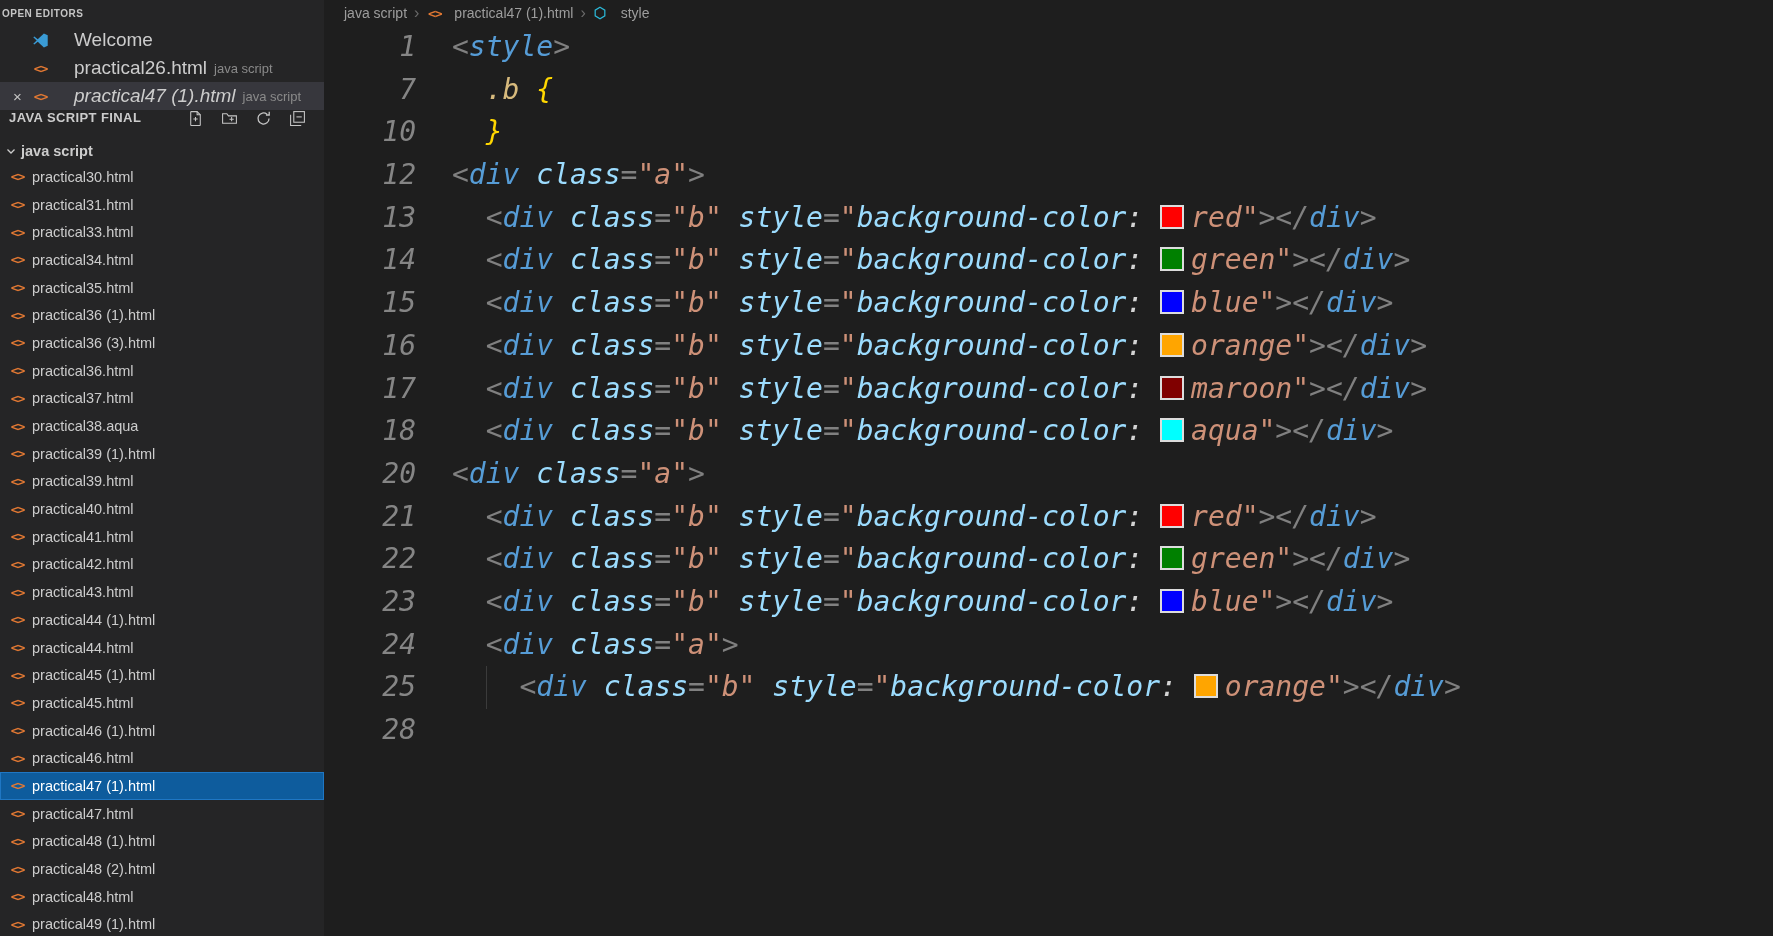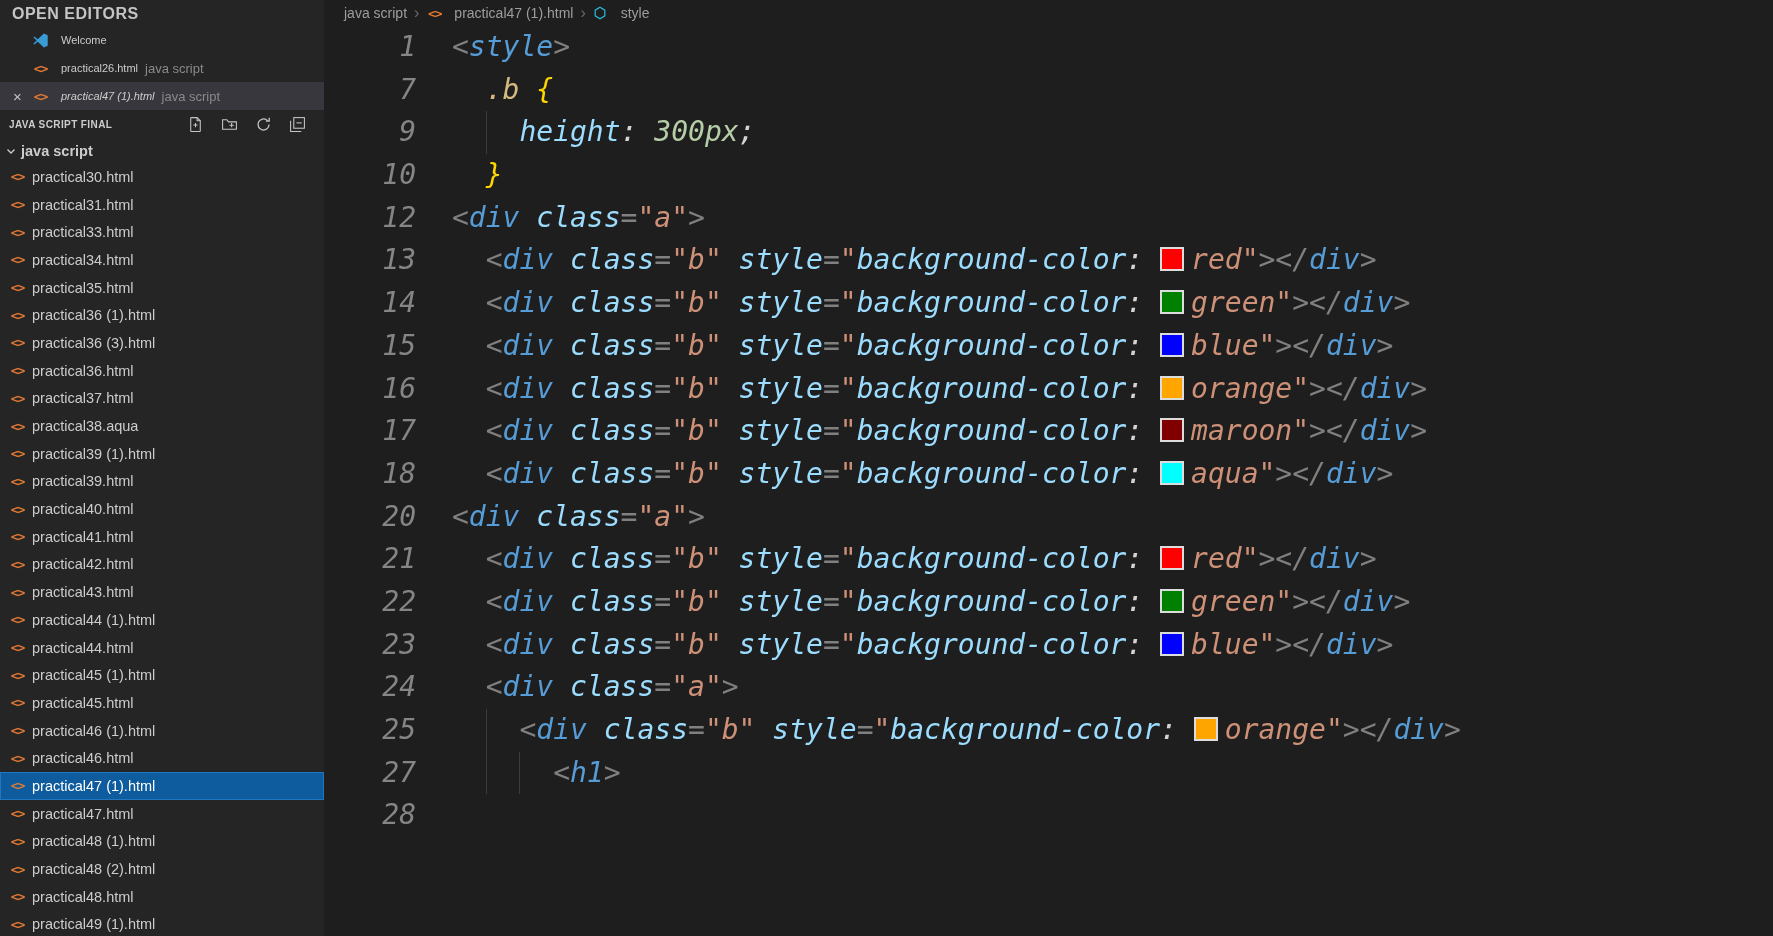--- a/index.html
+++ b/index.html
@@ -1,29 +1,29 @@
 <!DOCTYPE html>
 <html><head>
 <meta charset="utf-8">
 <style>
   html,body{margin:0;padding:0;background:#1e1e1e;overflow:hidden;}
   .app{display:flex;width:1773px;height:936px;font-family:"Liberation Sans",sans-serif;}
 
   
   .sidebar{width:324px;flex-shrink:0;background:#252526;color:#cccccc;overflow:hidden;}
-  .oe-header{height:26px;line-height:28px;padding-left:12px;font-size:16px;font-weight:700;
+  .oe-header{height:26px;line-height:28px;padding-left:2px;font-size:10px;font-weight:700;
     color:#c5c5c5;letter-spacing:.5px;}
   .oe-row{height:28px;display:flex;align-items:center;padding-left:32px;cursor:pointer;}
   .oe-row.active{background:#37373d;padding-left:9px;}
   .oe-close{width:17px;margin-right:6px;color:#c5c5c5;font-size:15px;text-align:center;}
-  .oe-label{margin-left:6px;font-size:11px;white-space:nowrap;}
+  .oe-label{margin-left:19px;font-size:19px;white-space:nowrap;}
   .oe-label.preview{font-style:italic;}
   .oe-detail{color:#8a8a8a;font-size:13px;margin-left:7px;white-space:nowrap;}
-  .section-header{height:28px;display:flex;align-items:center;padding-left:9px;
-    font-size:10px;font-weight:700;color:#cccccc;letter-spacing:.4px;}
+  .section-header{height:28px;display:flex;align-items:flex-start;padding-left:9px;
+    font-size:13px;font-weight:700;color:#cccccc;letter-spacing:.4px;}
   .section-actions{margin-left:auto;margin-right:12px;display:flex;gap:11px;}
   .section-actions span{cursor:pointer;display:flex;align-items:center;}
   .folder-row{height:25px;display:flex;align-items:center;padding-left:5px;font-size:14.5px;
     font-weight:700;cursor:pointer;}
   .folder-row .chev{margin-right:4px;display:flex;align-items:center;}
   .file-row{height:27.7px;display:flex;align-items:center;padding-left:9px;font-size:14.5px;
     cursor:pointer;white-space:nowrap;}
   .file-row.selected{background:#0e5c9d;color:#ffffff;box-shadow:inset 0 0 0 1px #1f77c4;}
   .html-icon{display:inline-block;width:17px;margin-right:6px;color:#e37933;
     font:700 13px "DejaVu Sans Mono",monospace;letter-spacing:-1px;text-align:center;flex-shrink:0;}
@@ -254,33 +254,31 @@
             <svg width="14" height="14" viewBox="0 0 16 16">
               <path d="M8 1.5 13.5 4.7v6.6L8 14.5 2.5 11.3V4.7z" fill="none" stroke="#2bb8d8" stroke-width="1.4"></path>
             </svg>
           </span>
           <span>style</span>
         </span>
       </div>
     <div class="code" id="code">
         <div class="code-line"><span class="ln">1</span><span class="tk-g">&lt;</span><span class="tk-t">style</span><span class="tk-g">&gt;</span></div>
         <div class="code-line"><span class="ln">7</span><span class="tk-w">  </span><span class="tk-c">.b</span><span class="tk-w"> </span><span class="tk-b">{</span></div>
-        <div class="code-line"><span class="ln">9</span><span class="guide" style="left: 161.714px;"></span><span class="tk-w">    </span><span class="tk-a">height</span><span class="tk-w">: </span><span class="tk-n">300px</span><span class="tk-w">;</span></div>
         <div class="code-line"><span class="ln">10</span><span class="tk-w">  </span><span class="tk-b">}</span></div>
         <div class="code-line"><span class="ln">12</span><span class="tk-g">&lt;</span><span class="tk-t">div</span><span class="tk-w"> </span><span class="tk-a">class</span><span class="tk-g">=</span><span class="tk-s">"a"</span><span class="tk-g">&gt;</span></div>
         <div class="code-line"><span class="ln">13</span><span class="tk-w">  </span><span class="tk-g">&lt;</span><span class="tk-t">div</span><span class="tk-w"> </span><span class="tk-a">class</span><span class="tk-g">=</span><span class="tk-s">"b"</span><span class="tk-w"> </span><span class="tk-a">style</span><span class="tk-g">=</span><span class="tk-s">"</span><span class="tk-a">background-color</span><span class="tk-w">: </span><span class="swatch" style="background: rgb(255, 0, 0);"></span><span class="tk-s">red"</span><span class="tk-g">&gt;&lt;/</span><span class="tk-t">div</span><span class="tk-g">&gt;</span></div>
         <div class="code-line"><span class="ln">14</span><span class="tk-w">  </span><span class="tk-g">&lt;</span><span class="tk-t">div</span><span class="tk-w"> </span><span class="tk-a">class</span><span class="tk-g">=</span><span class="tk-s">"b"</span><span class="tk-w"> </span><span class="tk-a">style</span><span class="tk-g">=</span><span class="tk-s">"</span><span class="tk-a">background-color</span><span class="tk-w">: </span><span class="swatch" style="background: rgb(0, 128, 0);"></span><span class="tk-s">green"</span><span class="tk-g">&gt;&lt;/</span><span class="tk-t">div</span><span class="tk-g">&gt;</span></div>
         <div class="code-line"><span class="ln">15</span><span class="tk-w">  </span><span class="tk-g">&lt;</span><span class="tk-t">div</span><span class="tk-w"> </span><span class="tk-a">class</span><span class="tk-g">=</span><span class="tk-s">"b"</span><span class="tk-w"> </span><span class="tk-a">style</span><span class="tk-g">=</span><span class="tk-s">"</span><span class="tk-a">background-color</span><span class="tk-w">: </span><span class="swatch" style="background: rgb(0, 0, 255);"></span><span class="tk-s">blue"</span><span class="tk-g">&gt;&lt;/</span><span class="tk-t">div</span><span class="tk-g">&gt;</span></div>
         <div class="code-line"><span class="ln">16</span><span class="tk-w">  </span><span class="tk-g">&lt;</span><span class="tk-t">div</span><span class="tk-w"> </span><span class="tk-a">class</span><span class="tk-g">=</span><span class="tk-s">"b"</span><span class="tk-w"> </span><span class="tk-a">style</span><span class="tk-g">=</span><span class="tk-s">"</span><span class="tk-a">background-color</span><span class="tk-w">: </span><span class="swatch" style="background: rgb(255, 165, 0);"></span><span class="tk-s">orange"</span><span class="tk-g">&gt;&lt;/</span><span class="tk-t">div</span><span class="tk-g">&gt;</span></div>
         <div class="code-line"><span class="ln">17</span><span class="tk-w">  </span><span class="tk-g">&lt;</span><span class="tk-t">div</span><span class="tk-w"> </span><span class="tk-a">class</span><span class="tk-g">=</span><span class="tk-s">"b"</span><span class="tk-w"> </span><span class="tk-a">style</span><span class="tk-g">=</span><span class="tk-s">"</span><span class="tk-a">background-color</span><span class="tk-w">: </span><span class="swatch" style="background: rgb(128, 0, 0);"></span><span class="tk-s">maroon"</span><span class="tk-g">&gt;&lt;/</span><span class="tk-t">div</span><span class="tk-g">&gt;</span></div>
         <div class="code-line"><span class="ln">18</span><span class="tk-w">  </span><span class="tk-g">&lt;</span><span class="tk-t">div</span><span class="tk-w"> </span><span class="tk-a">class</span><span class="tk-g">=</span><span class="tk-s">"b"</span><span class="tk-w"> </span><span class="tk-a">style</span><span class="tk-g">=</span><span class="tk-s">"</span><span class="tk-a">background-color</span><span class="tk-w">: </span><span class="swatch" style="background: rgb(0, 255, 255);"></span><span class="tk-s">aqua"</span><span class="tk-g">&gt;&lt;/</span><span class="tk-t">div</span><span class="tk-g">&gt;</span></div>
         <div class="code-line"><span class="ln">20</span><span class="tk-g">&lt;</span><span class="tk-t">div</span><span class="tk-w"> </span><span class="tk-a">class</span><span class="tk-g">=</span><span class="tk-s">"a"</span><span class="tk-g">&gt;</span></div>
         <div class="code-line"><span class="ln">21</span><span class="tk-w">  </span><span class="tk-g">&lt;</span><span class="tk-t">div</span><span class="tk-w"> </span><span class="tk-a">class</span><span class="tk-g">=</span><span class="tk-s">"b"</span><span class="tk-w"> </span><span class="tk-a">style</span><span class="tk-g">=</span><span class="tk-s">"</span><span class="tk-a">background-color</span><span class="tk-w">: </span><span class="swatch" style="background: rgb(255, 0, 0);"></span><span class="tk-s">red"</span><span class="tk-g">&gt;&lt;/</span><span class="tk-t">div</span><span class="tk-g">&gt;</span></div>
         <div class="code-line"><span class="ln">22</span><span class="tk-w">  </span><span class="tk-g">&lt;</span><span class="tk-t">div</span><span class="tk-w"> </span><span class="tk-a">class</span><span class="tk-g">=</span><span class="tk-s">"b"</span><span class="tk-w"> </span><span class="tk-a">style</span><span class="tk-g">=</span><span class="tk-s">"</span><span class="tk-a">background-color</span><span class="tk-w">: </span><span class="swatch" style="background: rgb(0, 128, 0);"></span><span class="tk-s">green"</span><span class="tk-g">&gt;&lt;/</span><span class="tk-t">div</span><span class="tk-g">&gt;</span></div>
         <div class="code-line"><span class="ln">23</span><span class="tk-w">  </span><span class="tk-g">&lt;</span><span class="tk-t">div</span><span class="tk-w"> </span><span class="tk-a">class</span><span class="tk-g">=</span><span class="tk-s">"b"</span><span class="tk-w"> </span><span class="tk-a">style</span><span class="tk-g">=</span><span class="tk-s">"</span><span class="tk-a">background-color</span><span class="tk-w">: </span><span class="swatch" style="background: rgb(0, 0, 255);"></span><span class="tk-s">blue"</span><span class="tk-g">&gt;&lt;/</span><span class="tk-t">div</span><span class="tk-g">&gt;</span></div>
         <div class="code-line"><span class="ln">24</span><span class="tk-w">  </span><span class="tk-g">&lt;</span><span class="tk-t">div</span><span class="tk-w"> </span><span class="tk-a">class</span><span class="tk-g">=</span><span class="tk-s">"a"</span><span class="tk-g">&gt;</span></div>
         <div class="code-line"><span class="ln">25</span><span class="guide" style="left: 161.714px;"></span><span class="tk-w">    </span><span class="tk-g">&lt;</span><span class="tk-t">div</span><span class="tk-w"> </span><span class="tk-a">class</span><span class="tk-g">=</span><span class="tk-s">"b"</span><span class="tk-w"> </span><span class="tk-a">style</span><span class="tk-g">=</span><span class="tk-s">"</span><span class="tk-a">background-color</span><span class="tk-w">: </span><span class="swatch" style="background: rgb(255, 165, 0);"></span><span class="tk-s">orange"</span><span class="tk-g">&gt;&lt;/</span><span class="tk-t">div</span><span class="tk-g">&gt;</span></div>
-        <div class="code-line"><span class="ln">27</span><span class="guide" style="left: 161.714px;"></span><span class="guide" style="left: 195.428px;"></span><span class="tk-w">      </span><span class="tk-g">&lt;</span><span class="tk-t">h1</span><span class="tk-g">&gt;</span></div>
         <div class="code-line"><span class="ln">28</span></div>
       </div>
   </main>
 
 </div>
 
 </body></html>

